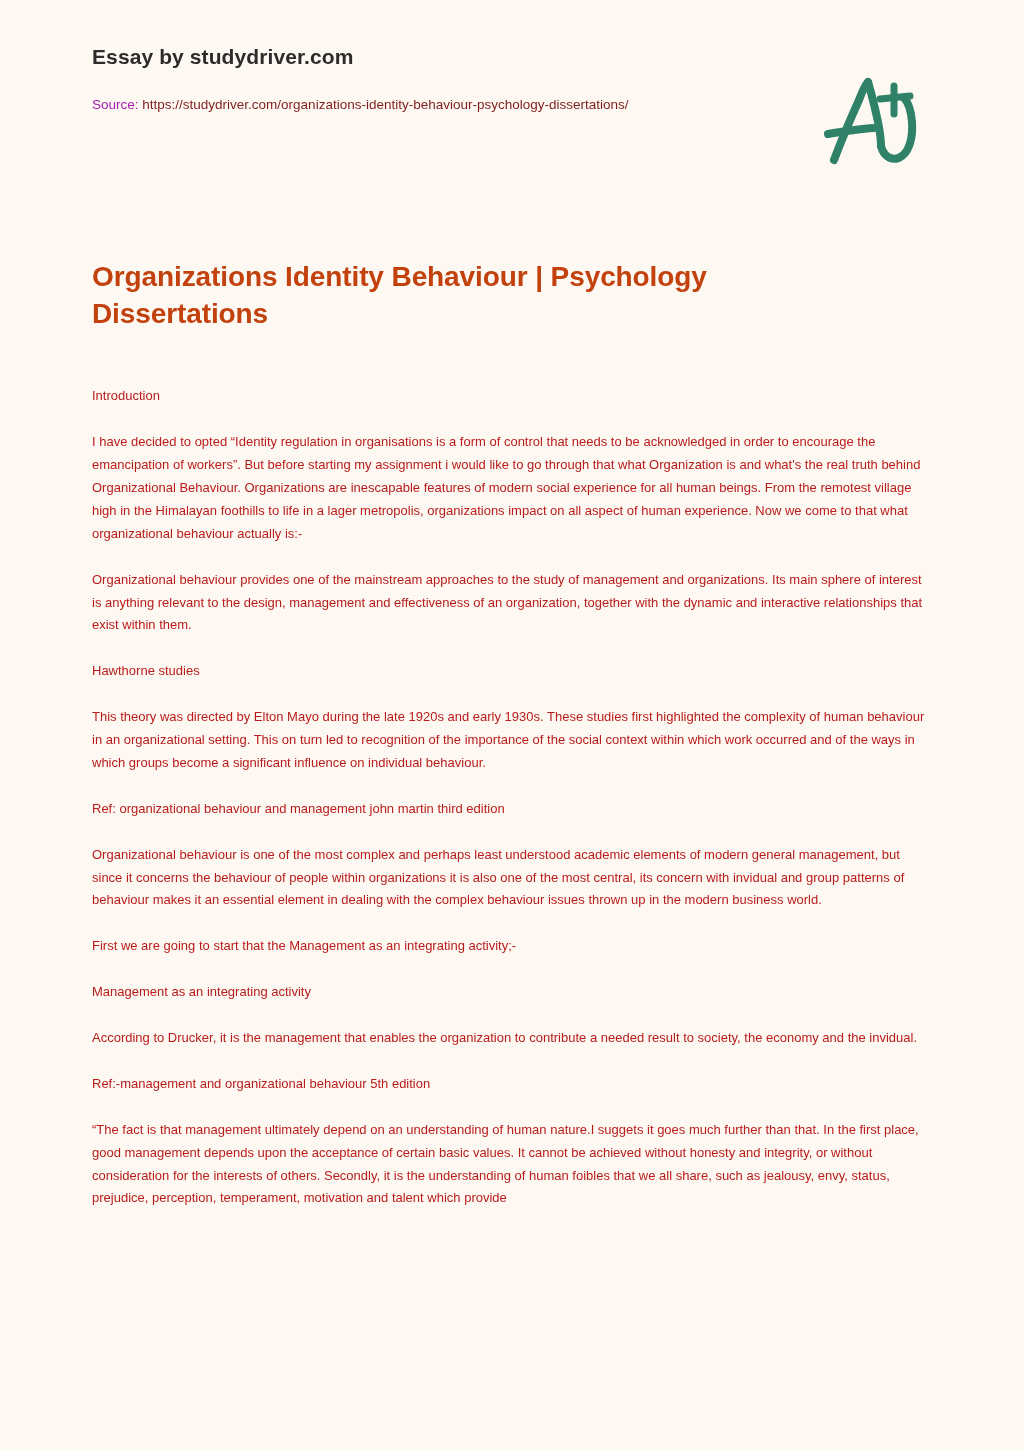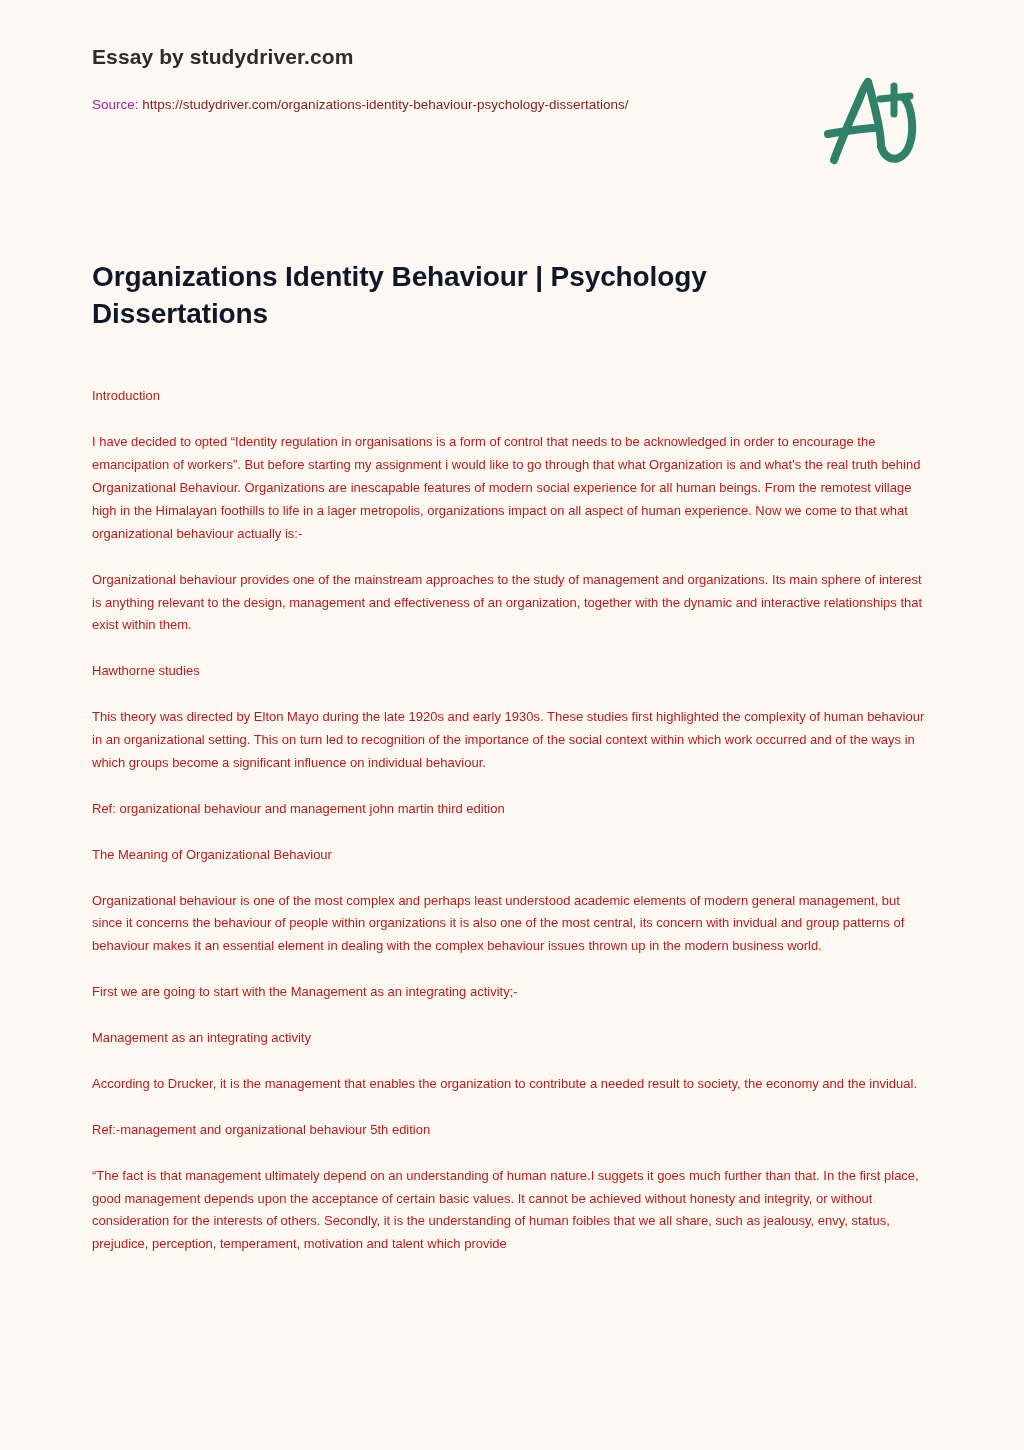--- a/index.html
+++ b/index.html
@@ -62,21 +62,21 @@
   }
   .logo svg { display: block; width: 110px; height: 100px; }
 
   
   .doc-title {
     margin: 0;
     padding: 68px 92px 0 92px;
     font-size: 28px;
     line-height: 1.33;
     font-weight: bold;
-    color: #0f172a;
+    color: #c2410c;
     letter-spacing: -0.1px;
     max-width: 860px;
   }
 
   
   .body-content {
     padding: 53px 92px 0 92px;
     width: 1024px;
   }
   .para {
@@ -126,22 +126,21 @@
 
   <h1 class="doc-title">Organizations Identity Behaviour | Psychology Dissertations</h1>
 
   <div class="body-content">
     <p class="para heading">Introduction</p>
     <p class="para">I have decided to opted “Identity regulation in organisations is a form of control that needs to be acknowledged in order to encourage the emancipation of workers”. But before starting my assignment i would like to go through that what Organization is and what's the real truth behind Organizational Behaviour. Organizations are inescapable features of modern social experience for all human beings. From the remotest village high in the Himalayan foothills to life in a lager metropolis, organizations impact on all aspect of human experience. Now we come to that what organizational behaviour actually is:-</p>
     <p class="para">Organizational behaviour provides one of the mainstream approaches to the study of management and organizations. Its main sphere of interest is anything relevant to the design, management and effectiveness of an organization, together with the dynamic and interactive relationships that exist within them.</p>
     <p class="para heading">Hawthorne studies</p>
     <p class="para">This theory was directed by Elton Mayo during the late 1920s and early 1930s. These studies first highlighted the complexity of human behaviour in an organizational setting. This on turn led to recognition of the importance of the social context within which work occurred and of the ways in which groups become a significant influence on individual behaviour.</p>
     <p class="para">Ref: organizational behaviour and management john martin third edition</p>
-    <p class="para heading">The Meaning of Organizational Behaviour</p>
     <p class="para">Organizational behaviour is one of the most complex and perhaps least understood academic elements of modern general management, but since it concerns the behaviour of people within organizations it is also one of the most central, its concern with invidual and group patterns of behaviour makes it an essential element in dealing with the complex behaviour issues thrown up in the modern business world.</p>
-    <p class="para">First we are going to start with the Management as an integrating activity;-</p>
+    <p class="para">First we are going to start that the Management as an integrating activity;-</p>
     <p class="para heading">Management as an integrating activity</p>
     <p class="para">According to Drucker, it is the management that enables the organization to contribute a needed result to society, the economy and the invidual.</p>
     <p class="para">Ref:-management and organizational behaviour 5th edition</p>
     <p class="para">“The fact is that management ultimately depend on an understanding of human nature.I suggets it goes much further than that. In the first place, good management depends upon the acceptance of certain basic values. It cannot be achieved without honesty and integrity, or without consideration for the interests of others. Secondly, it is the understanding of human foibles that we all share, such as jealousy, envy, status, prejudice, perception, temperament, motivation and talent which provide</p>
   </div>
 
 </div>
 
 </body></html>

